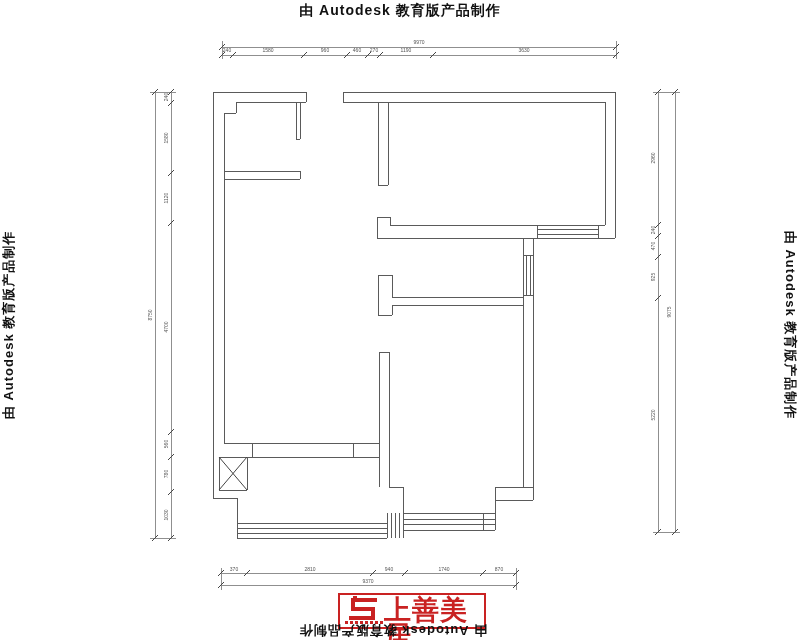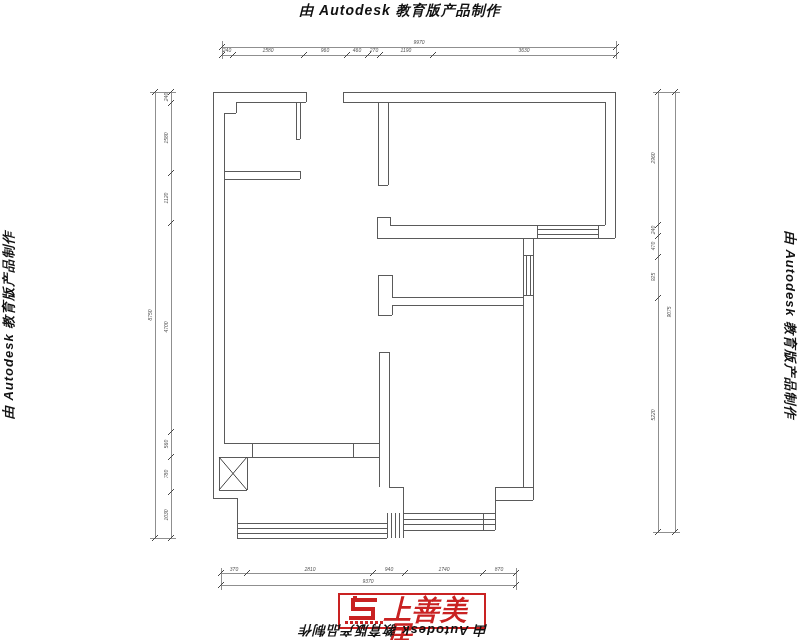--- a/index.html
+++ b/index.html
@@ -1,17 +1,17 @@
 <!DOCTYPE html>
 <html><head>
 <meta charset="utf-8">
 <style>
   html,body{margin:0;padding:0;background:#ffffff;}
   #canvas{position:relative;width:800px;height:640px;background:#ffffff;overflow:hidden;
-          font-family:"Liberation Sans",sans-serif;font-style:italic;}
+          font-family:"Liberation Sans",sans-serif;}
   .wm{position:absolute;white-space:nowrap;color:#111;font-weight:bold;font-size:14px;
       letter-spacing:1px;}
   .wm-top{left:400px;top:11px;transform:translate(-50%,-50%);}
   .wm-left{left:9px;top:325px;transform:translate(-50%,-50%) rotate(-90deg);font-size:13px;}
   .wm-right{left:790px;top:325px;transform:translate(-50%,-50%) rotate(90deg);font-size:13px;}
   .wm-bottom{left:393px;top:630px;transform:translate(-50%,-50%) rotate(180deg);font-size:13px;}
   #plan-svg{position:absolute;left:0;top:0;}
   .wall{stroke:#5a5a5a;stroke-width:1;fill:none;shape-rendering:crispEdges;}
   .dimline{stroke:#8f8f8f;stroke-width:1;fill:none;shape-rendering:crispEdges;}
   .tick{stroke:#444;stroke-width:1;fill:none;}

